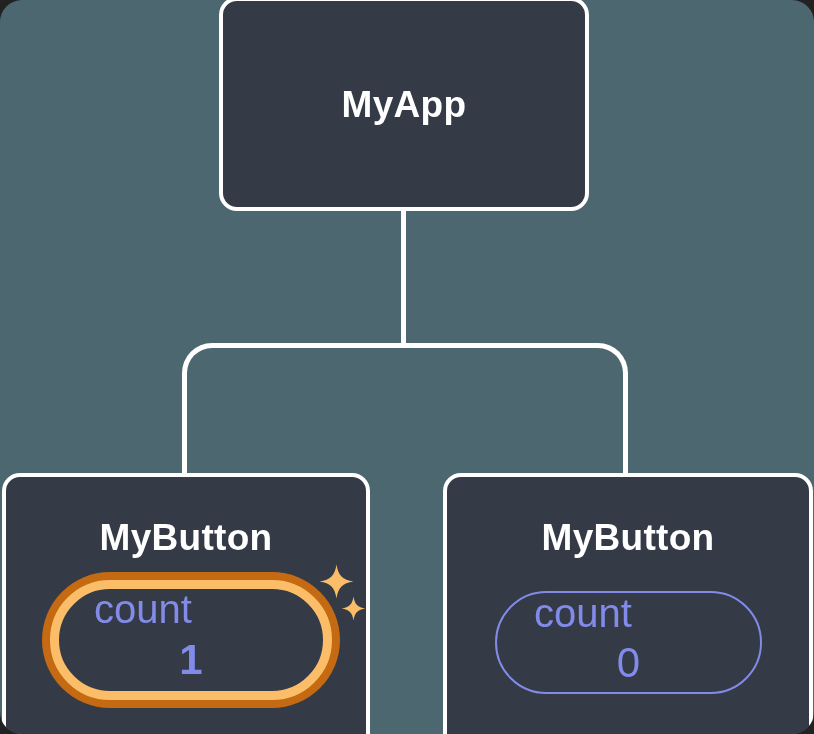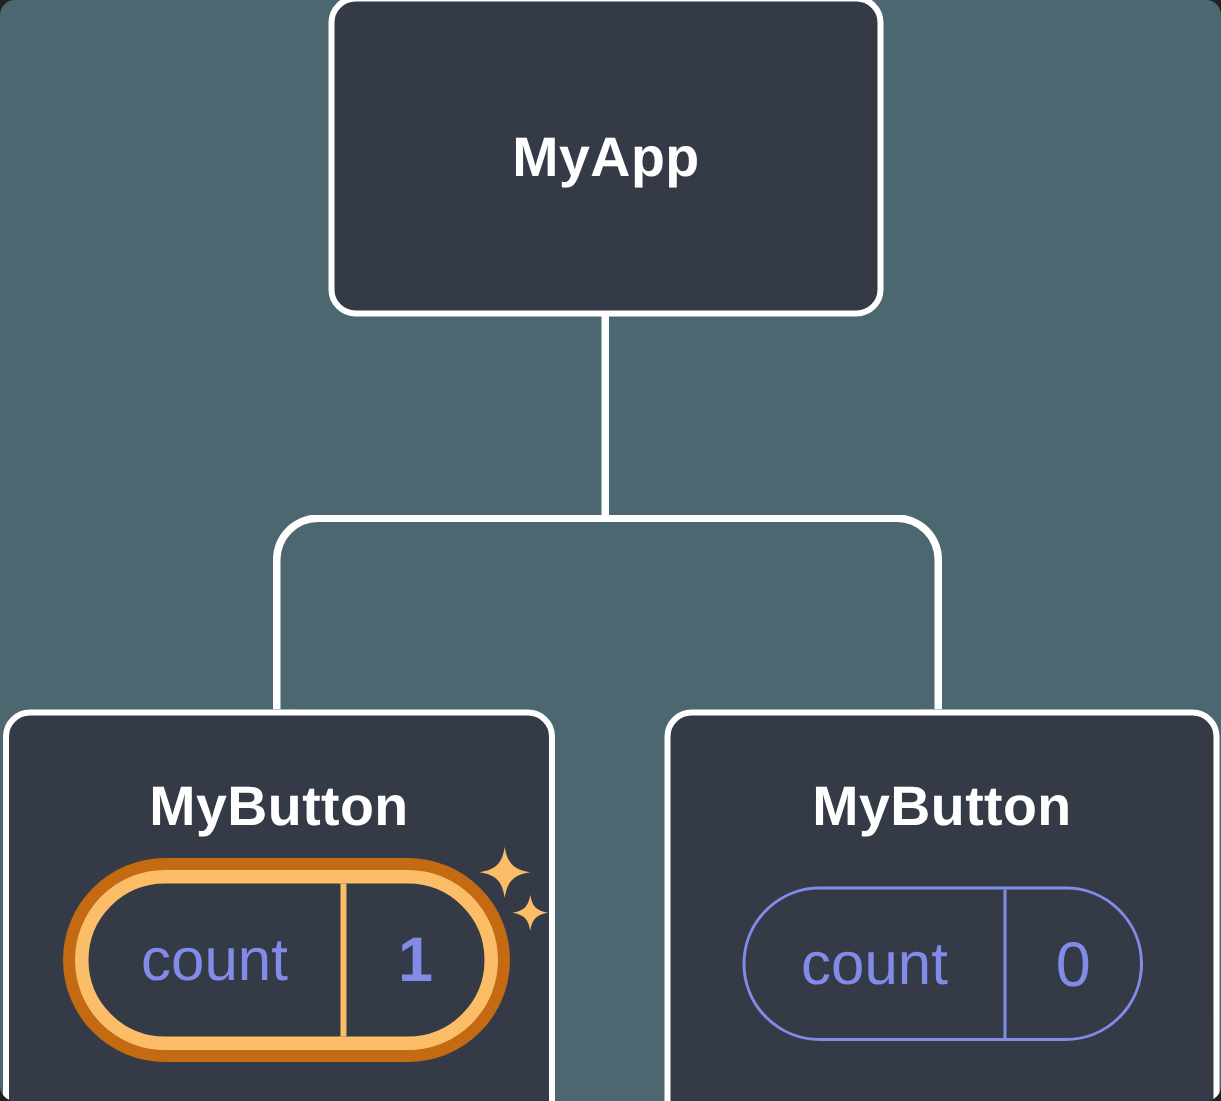--- a/index.html
+++ b/index.html
@@ -9,21 +9,21 @@
     --connector:#FFFFFF;
     --state-accent:#828BE8;
     --highlight-outer:#C46A12;
     --highlight-inner:#FBBD68;
   }
   html,body{margin:0;padding:0;background:#222;}
   #canvas{
     position:relative;
     width:814px;height:734px;
     background:var(--background);
-    border-radius:10px;
+    border-radius:22px;
     overflow:hidden;
     font-family:"Liberation Sans", sans-serif;
   }
 
   
   .stem{
     position:absolute;
     left:401px;top:205px;width:5px;height:141px;
     background:var(--connector);
   }
@@ -65,20 +65,21 @@
   }
   .node.child .title{margin-top:42px;}
 
   
   .pill{
     position:absolute;
     box-sizing:border-box;
     display:flex;
     align-items:stretch;
     border-radius:999px;
+    flex-direction:column;
   }
   .pill .seg{
     display:flex;align-items:center;justify-content:center;
     color:var(--state-accent);
     font-size:40px;
     line-height:1;
   }
   .pill .seg.val{flex:1;font-size:42px;}
   .pill-divider{flex:0 0 auto;}
 

